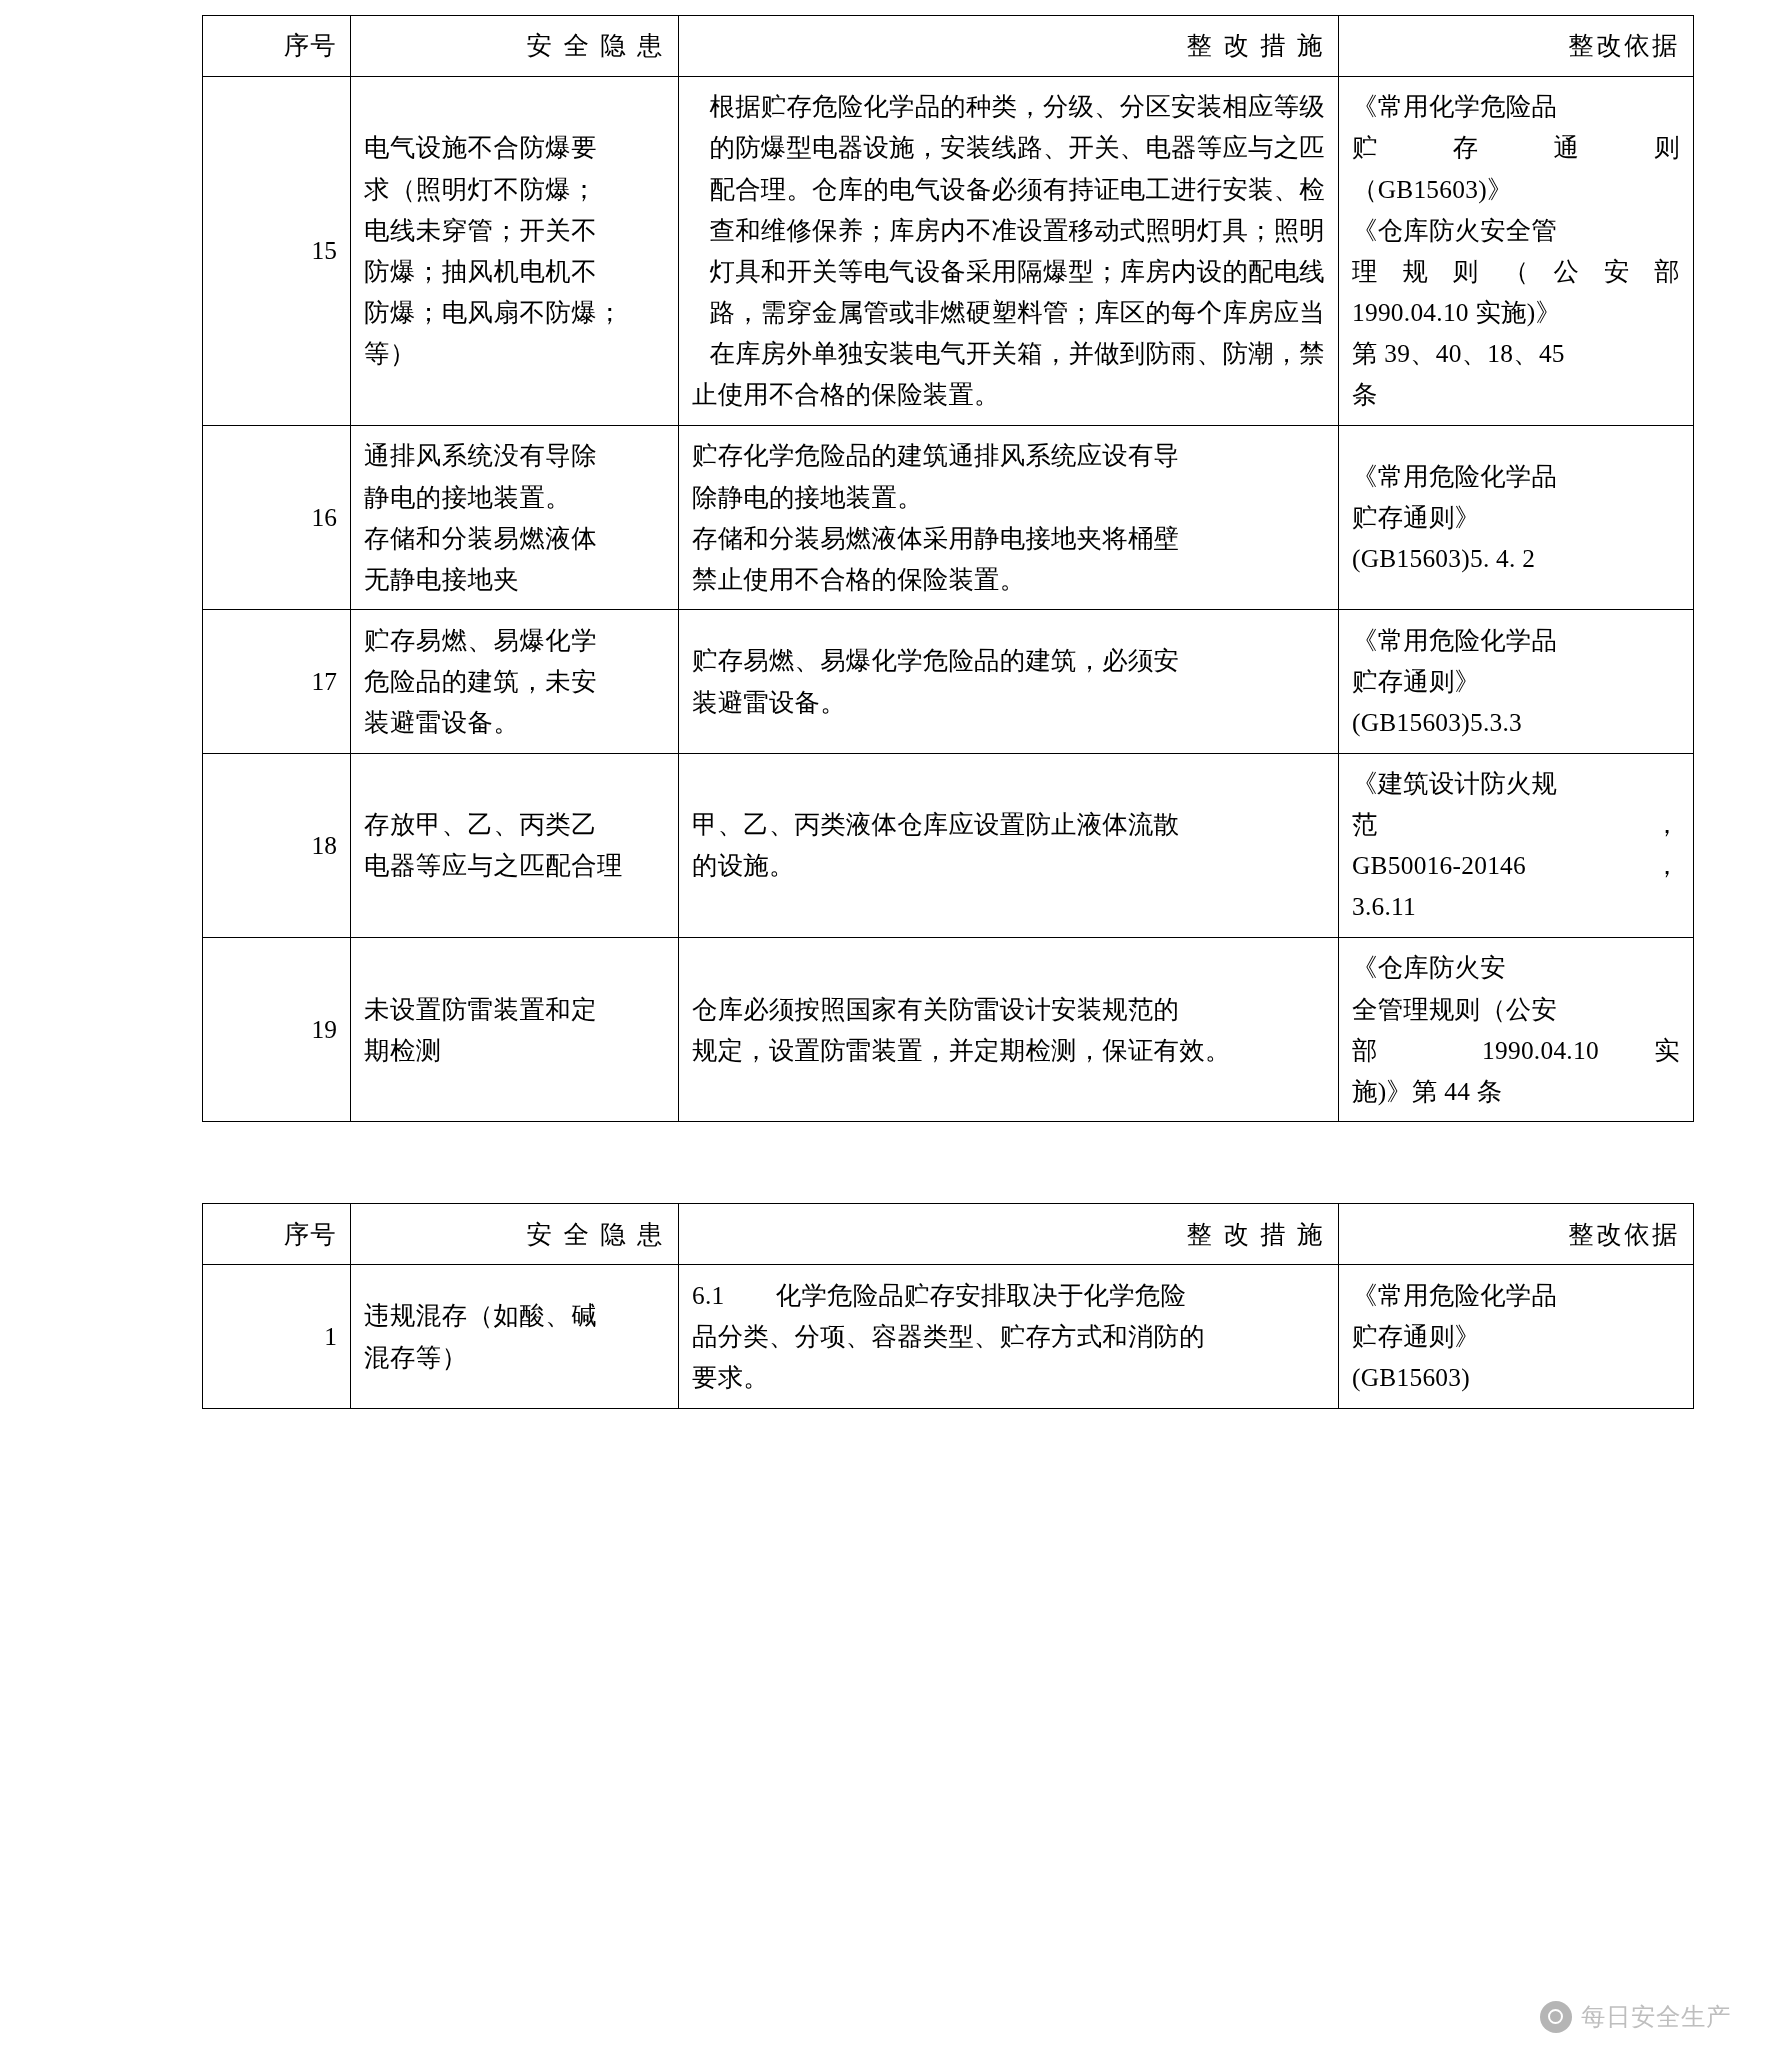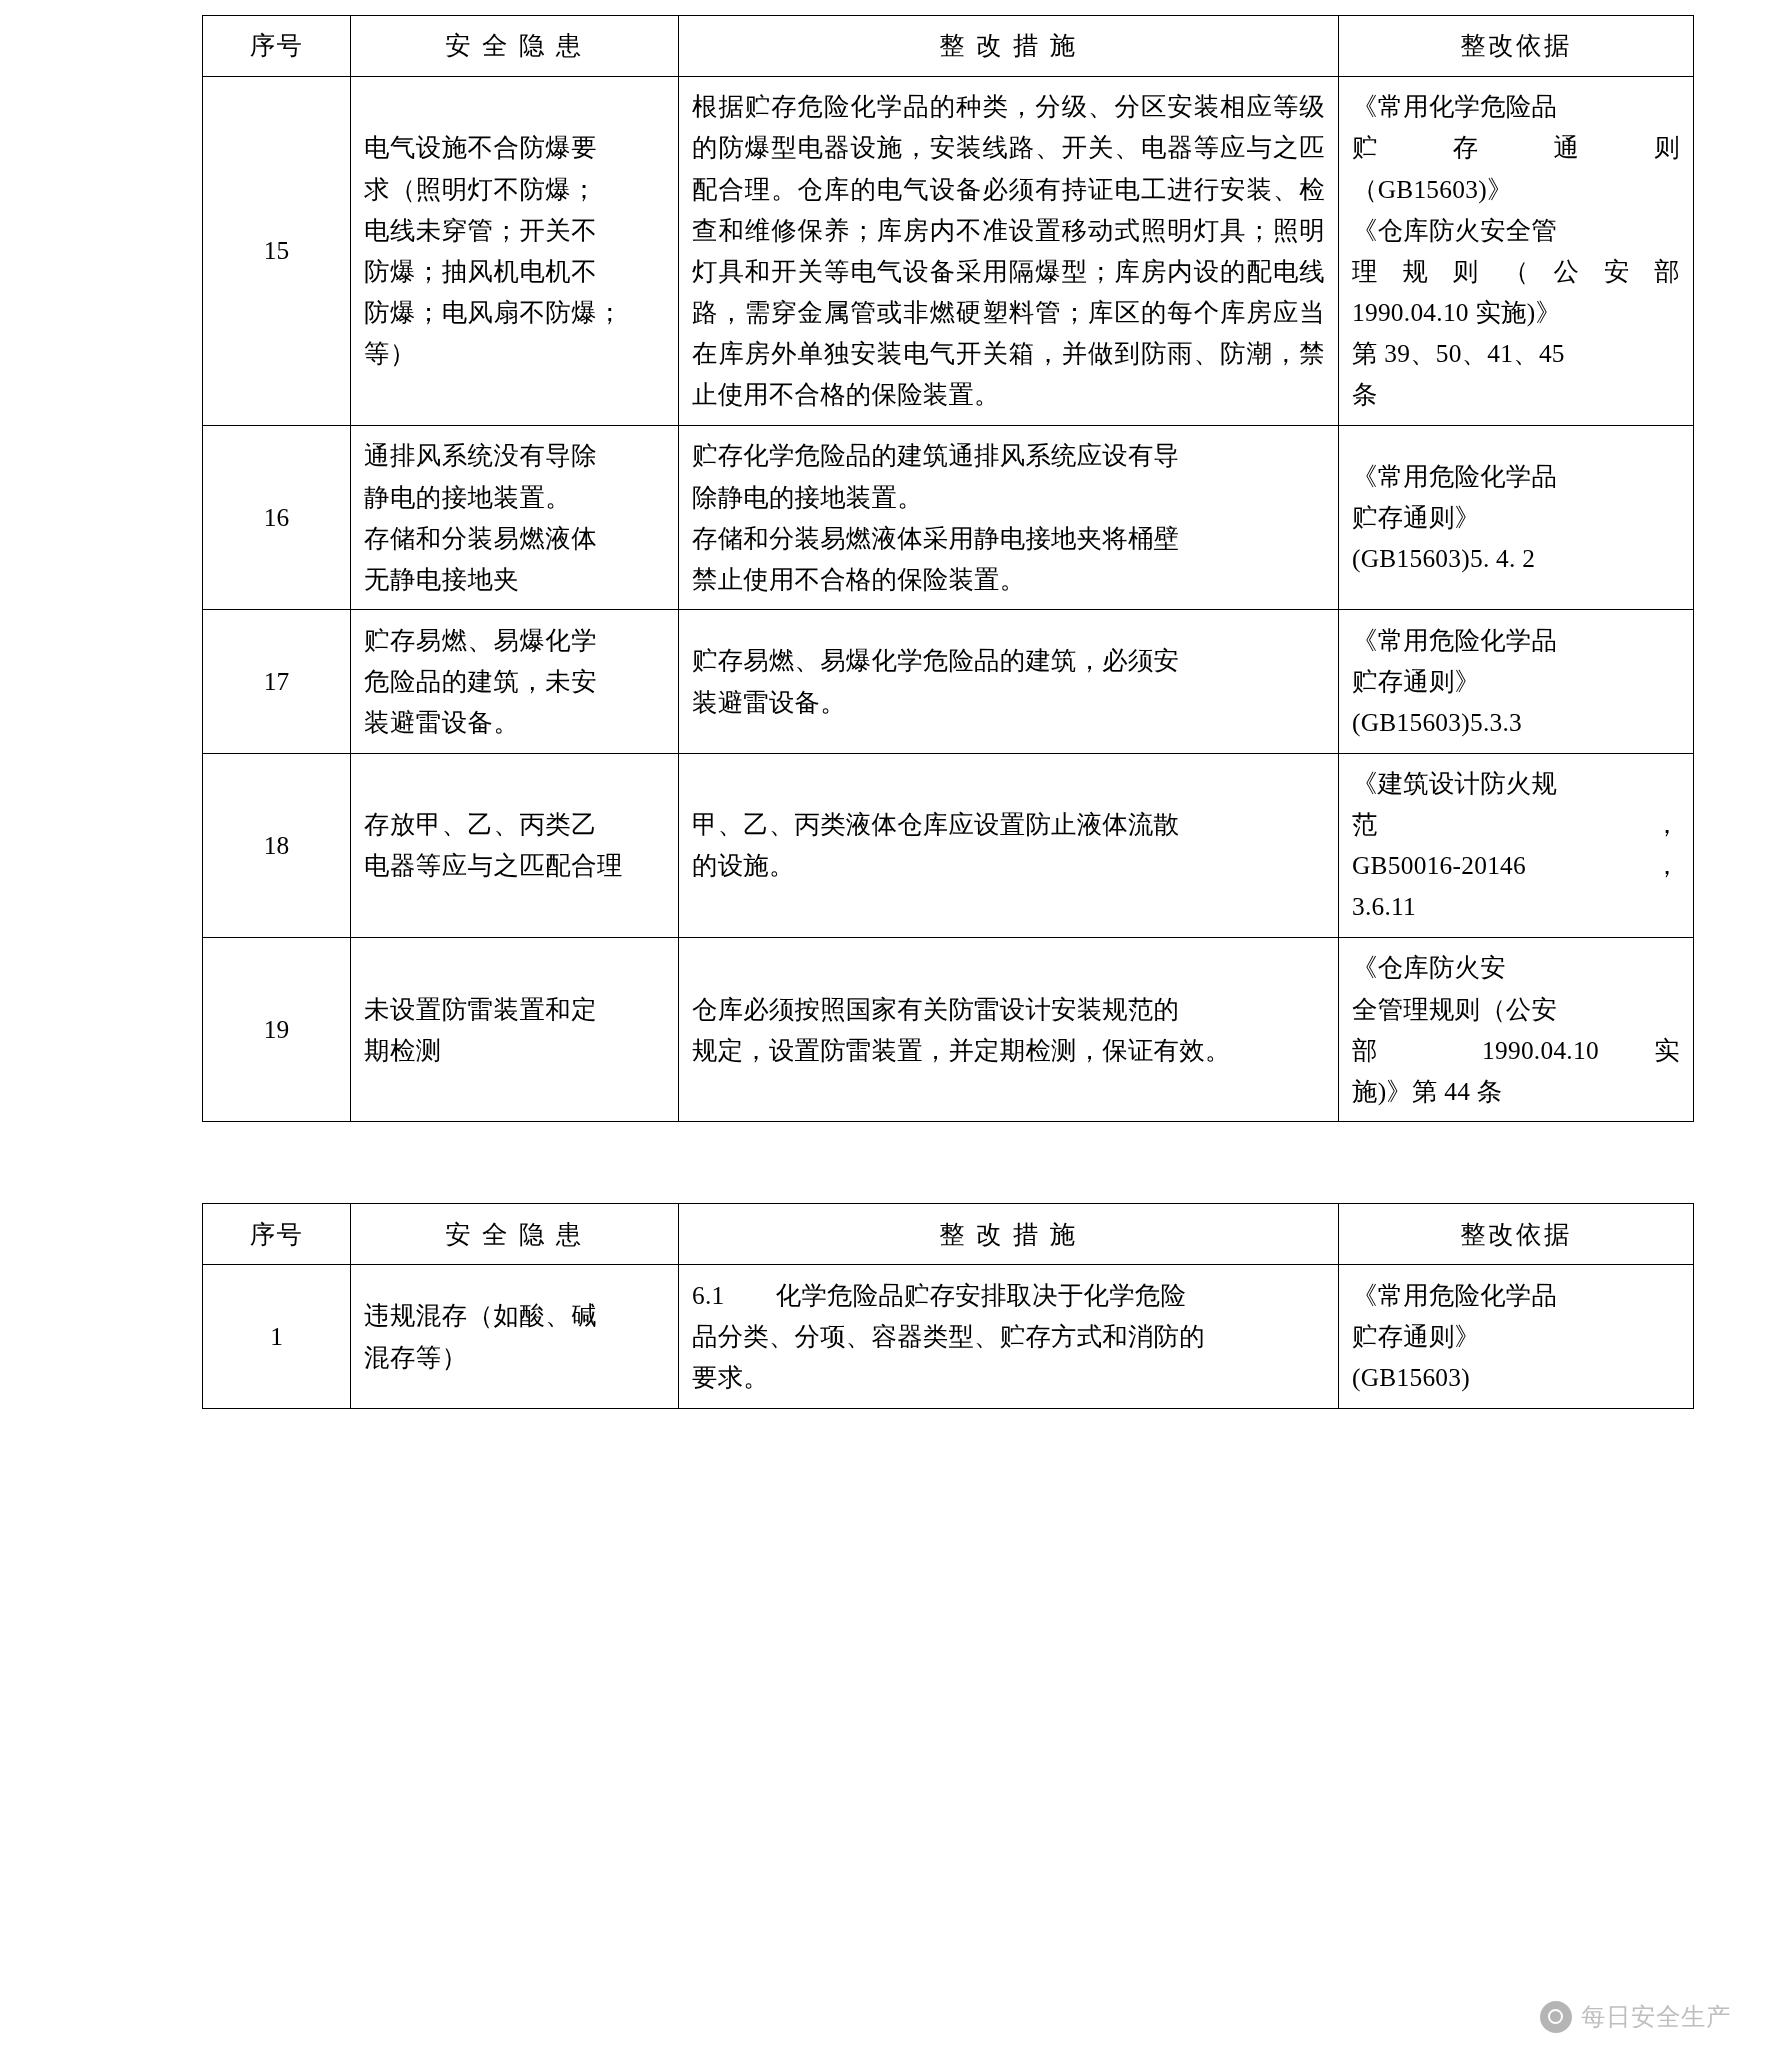--- a/index.html
+++ b/index.html
@@ -30,20 +30,21 @@
     width: 1382px;
     table-layout: fixed;
   }
   table.doc td, table.doc th {
     border: 1.9px solid #000000;
     vertical-align: middle;
     padding: 9.4px 13px;
     font-size: 25.4px;
     line-height: 1.62;
     font-weight: normal;
+    text-align: right;
   }
   .col-no    { width: 121px; }
   .col-haz   { width: 301px; }
   .col-meas  { width: 633px; }
   .col-basis { width: 328px; }
 
   thead td {
     text-align: center;
     font-size: 26px;
     font-weight: bold;
@@ -156,21 +157,21 @@
             <span class="line">等）</span>
           </td>
           <td class="cell-meas">根据贮存危险化学品的种类，分级、分区安装相应等级的防爆型电器设施，安装线路、开关、电器等应与之匹配合理。仓库的电气设备必须有持证电工进行安装、检查和维修保养；库房内不准设置移动式照明灯具；照明灯具和开关等电气设备采用隔爆型；库房内设的配电线路，需穿金属管或非燃硬塑料管；库区的每个库房应当在库房外单独安装电气开关箱，并做到防雨、防潮，禁止使用不合格的保险装置。</td>
           <td class="cell-basis">
             <span class="line">《常用化学危险品</span>
             <span class="line justify-line">贮 存 通 则</span>
             <span class="line">（GB15603)》</span>
             <span class="line">《仓库防火安全管</span>
             <span class="line justify-line">理规则（公安部</span>
             <span class="line">1990.04.10 实施)》</span>
-            <span class="line">第 39、50、41、45</span>
+            <span class="line">第 39、40、18、45</span>
             <span class="line">条</span>
           </td>
         </tr>
 
         <tr>
           <td class="cell-no">16</td>
           <td class="cell-haz">
             <span class="line">通排风系统没有导除</span>
             <span class="line">静电的接地装置。</span>
             <span class="line">存储和分装易燃液体</span>

